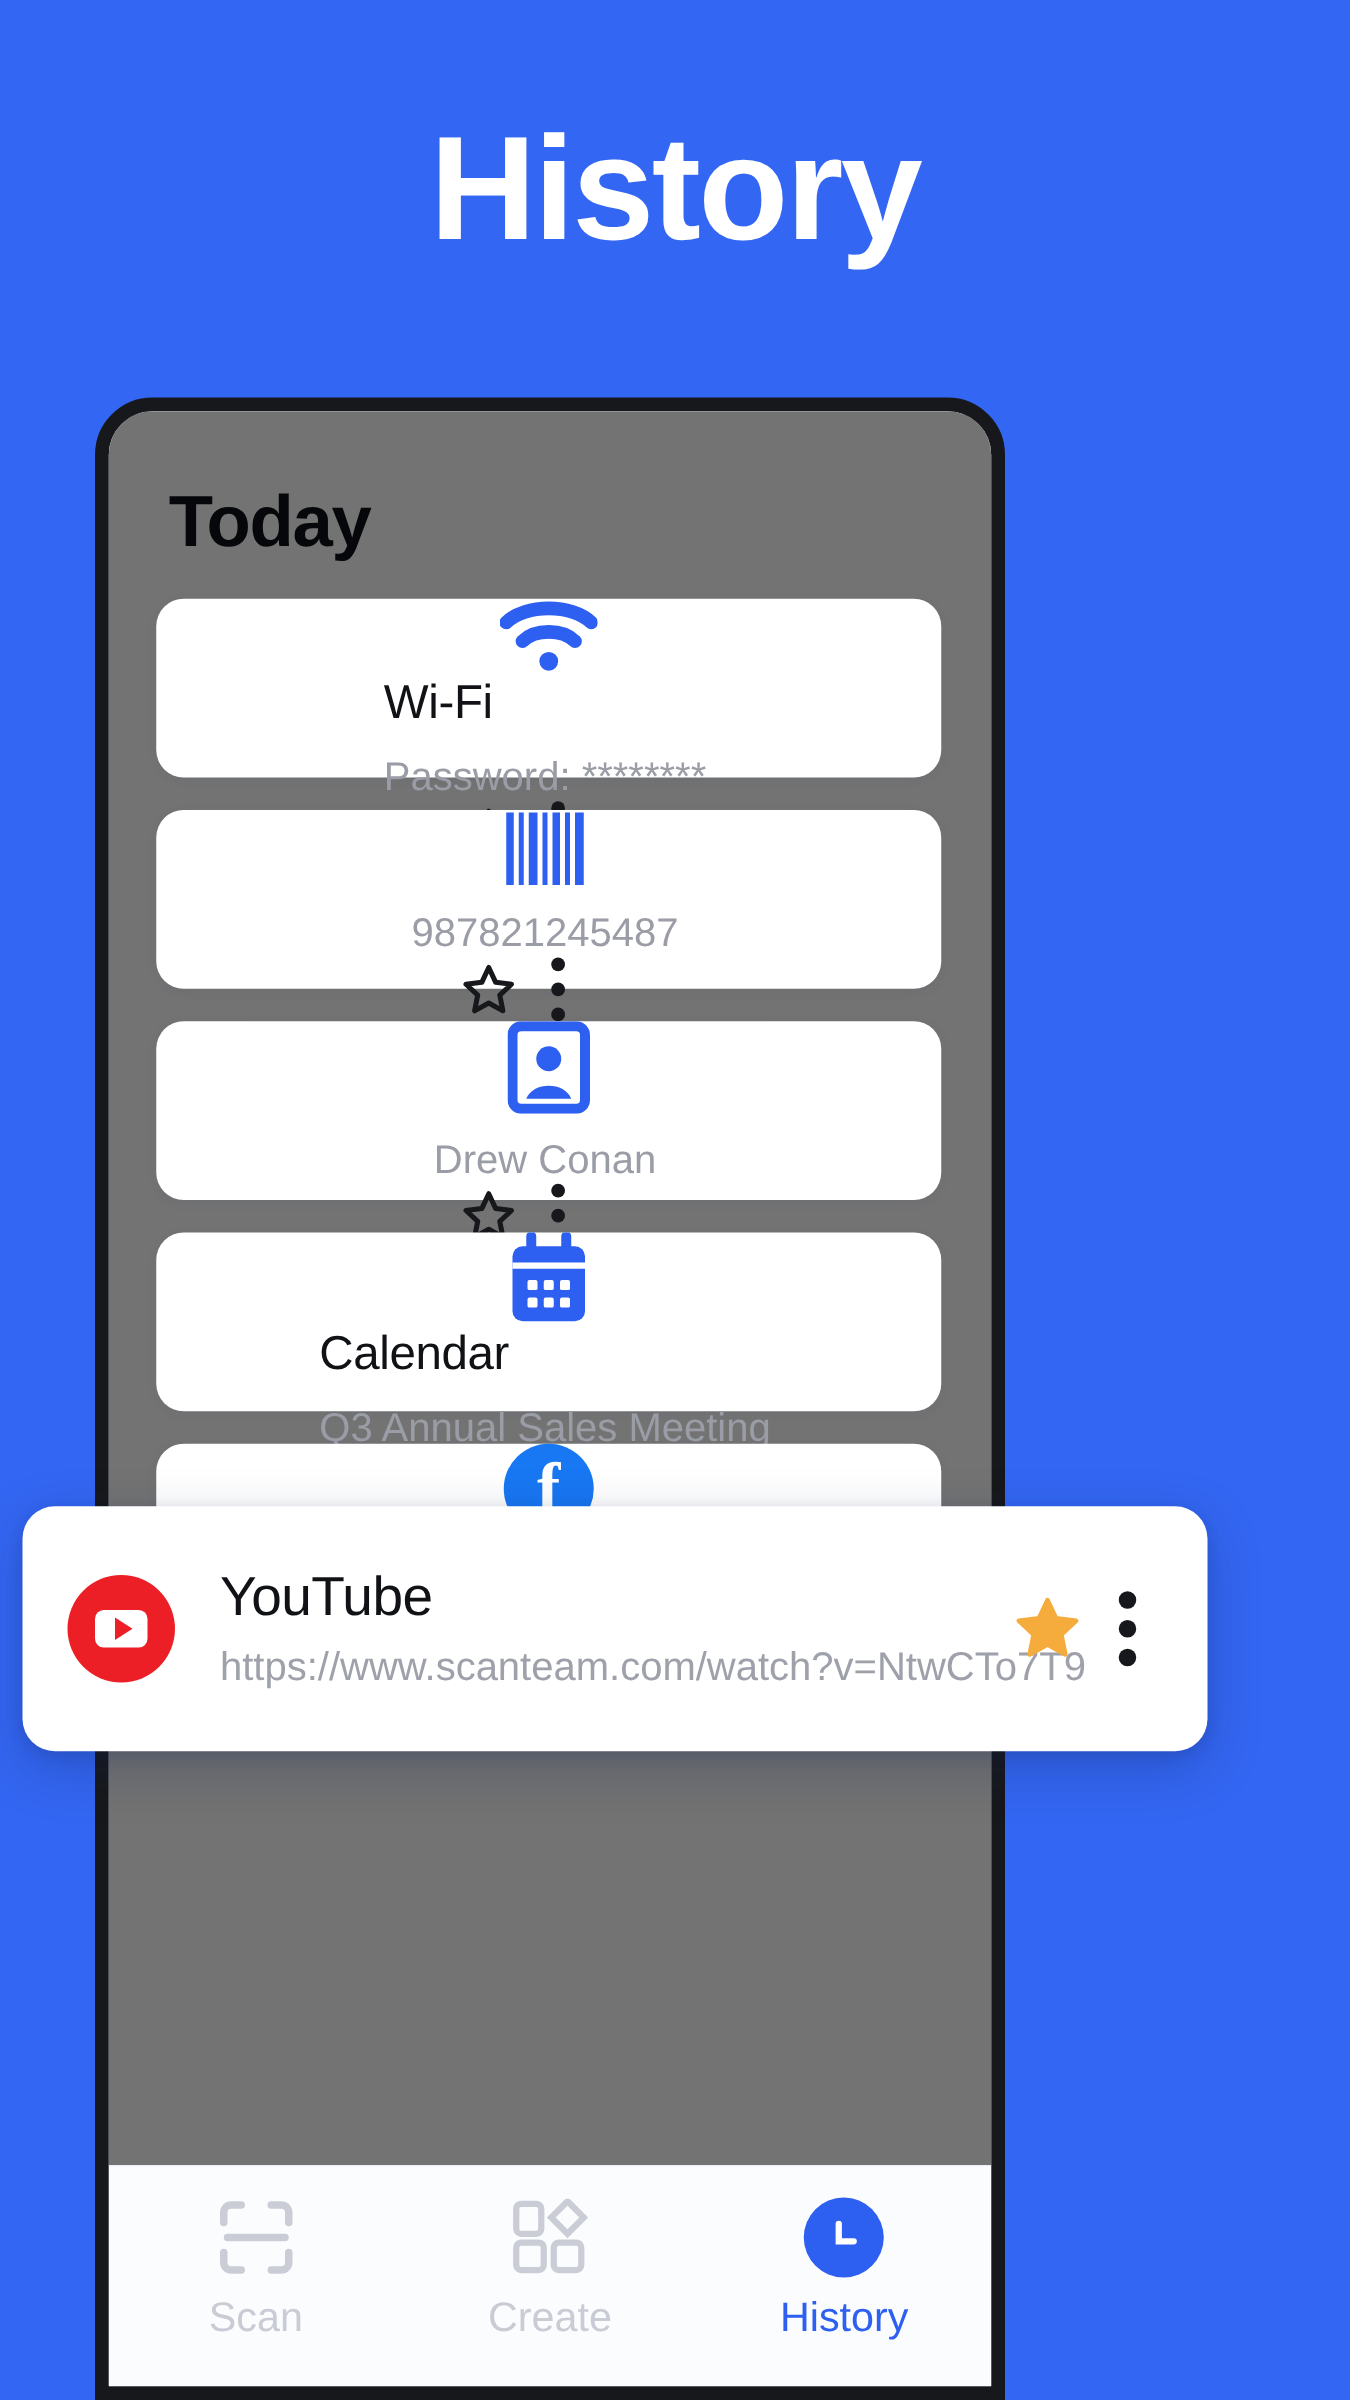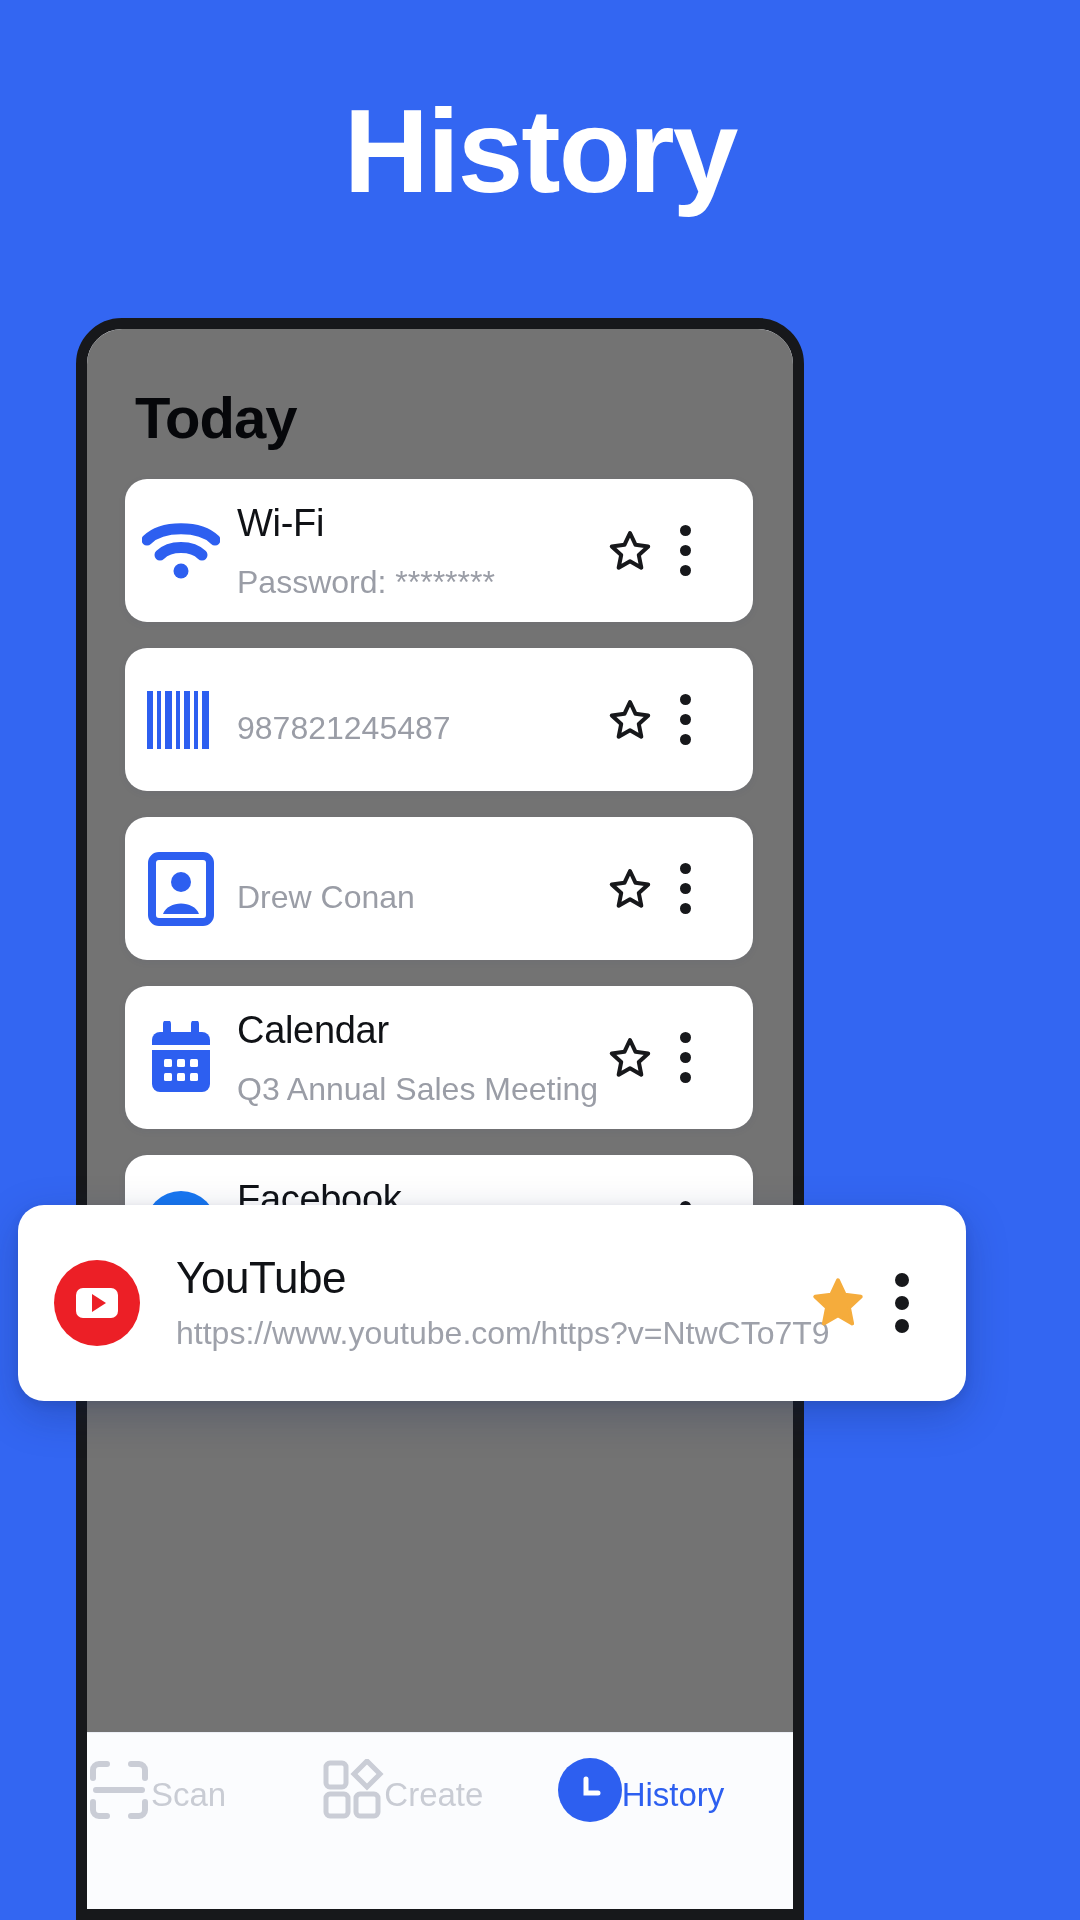--- a/index.html
+++ b/index.html
@@ -48,21 +48,21 @@
   }
   .row-card {
     position:absolute; left:38px;
     width:628px; height:143px;
     background:#FFFFFF;
     border-radius:22px;
     box-shadow:0 2px 9px rgba(40,60,120,0.055);
   }
   .row-inner {
     position:absolute; inset:0;
-    display:flex; align-items:center;
+    display:flex; align-items:center;flex-direction:column;
   }
   .row-icon {
     width:112px; min-width:112px;
     display:flex; align-items:center; justify-content:center;
   }
   .row-text { flex:1; min-width:0; padding-right:6px; }
   .row-title {
     font-size:38px; line-height:46px;
     font-weight:normal; color:#101216;
     letter-spacing:-0.3px;
@@ -124,21 +124,21 @@
   
   .bottom-nav {
     position:absolute; left:0; bottom:0;
     width:706px; height:177px;
     background:#FBFCFE;
     border-top:1px solid #ECEFF6;
     display:flex; align-items:flex-start;
     z-index:50;
   }
   .nav-item {
-    flex:1; display:flex; flex-direction:row;
+    flex:1; display:flex; flex-direction:column;
     align-items:center; padding-top:22px;
   }
   .nav-icon { height:70px; display:flex; align-items:center; justify-content:center; }
   .nav-label {
     margin-top:10px;
     font-size:33px; line-height:38px;
     color:#C9CCD4;
   }
   .nav-item.active .nav-label { color:#2D5FF0; }
 
@@ -383,21 +383,21 @@
 <div class="float-card">
   <div class="float-icon">
     <span class="yt-logo">
       <span class="plate">
           <span class="tri"></span>
         </span>
     </span>
   </div>
   <div class="float-text">
     <div class="float-title">YouTube</div>
-    <div class="float-sub">https://www.youtube.com/https?v=NtwCTo7T9</div>
+    <div class="float-sub">https://www.scanteam.com/watch?v=NtwCTo7T9</div>
   </div>
   <div class="float-actions">
     <span class="star-btn" style="width:56px;height:56px;">
       <svg width="56" height="56" viewBox="0 0 24 24">
         <path d="M12 2.2l2.95 6.25 6.85.85-5.05 4.7 1.35 6.8L12 17.35 5.9 20.8l1.35-6.8L2.2 9.3l6.85-.85z" fill="#F5AC3C" stroke="#F5AC3C" stroke-width="1.6" stroke-linejoin="round"></path>
       </svg>
     </span>
     <span class="dots-btn">
         <i></i>
         <i></i>

